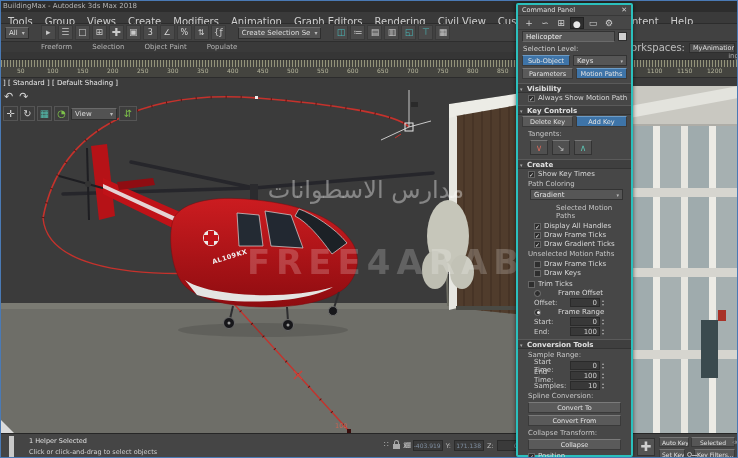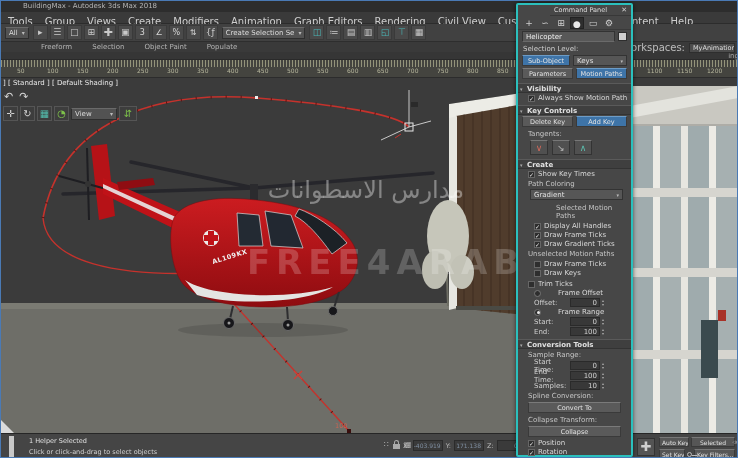--- a/index.html
+++ b/index.html
@@ -1,26 +1,26 @@
 <!DOCTYPE html>
 <html><head>
 <meta charset="utf-8">
 <style>
   html,body{margin:0;padding:0;background:#222;}
   *{box-sizing:border-box;font-family:"DejaVu Sans",sans-serif;}
   .screen{position:relative;width:738px;height:458px;background:#3b3b3b;overflow:hidden;
           border:1px solid #4a7ab5;}
   
   .titlebar{position:absolute;left:0;top:0;width:738px;height:11px;background:#2d2d2d;
-            color:#b5b5b5;font-size:7px;line-height:11px;padding-left:22px;}
+            color:#b5b5b5;font-size:7px;line-height:11px;padding-left:2px;}
   .menubar{position:absolute;left:0;top:11px;width:738px;height:12px;background:#3a3a3a;
            display:flex;gap:12px;align-items:center;padding-left:7px;border-bottom:1px solid #2c2c2c;}
   .menubar span{color:#cfcfcf;font-size:10px;white-space:nowrap;margin-top:8px;}
   .toolbar{position:absolute;left:0;top:23px;width:738px;height:18px;background:#414141;
-           display:flex;align-items:center;gap:4px;padding-left:4px;border-bottom:1px solid #2e2e2e;}
+           display:flex;align-items:center;gap:12px;padding-left:4px;border-bottom:1px solid #2e2e2e;}
   .dd{background:#525252;border:1px solid #2e2e2e;border-top-color:#6a6a6a;color:#ddd;
       font-size:7px;height:12px;line-height:10px;padding:0 3px;display:flex;align-items:center;gap:4px;}
   .dd .caret{color:#bbb;font-size:6px;}
   .tbi{width:15px;height:15px;background:#4a4a4a;border:1px solid #3a3a3a;color:#c9c9c9;
        font-size:9px;line-height:13px;text-align:center;overflow:hidden;}
   .tbi.big{font-size:11px;}
   .tbi.sup{font-size:8px;color:#d6d6d6;}
   .tbi.teal{color:#49b7b7;}
   .ribbonrow{position:absolute;left:0;top:41px;width:738px;height:10px;background:#3a3a3a;
              display:flex;gap:20px;align-items:center;padding-left:40px;}
@@ -48,21 +48,21 @@
   .vptools .ti{width:15px;height:15px;background:#3d3d3d;border:1px solid #555;color:#d0d0d0;
                font-size:10px;line-height:13px;text-align:center;}
   .vptools .ti.green{color:#7ec24a;}
   .vptools .ti.teal{color:#54c0b0;}
   svg{position:absolute;left:0;top:0;}
   
   .panel{position:absolute;left:515px;top:2px;width:117px;height:454px;z-index:10;
          background:#474747;border:2px solid #2bc0bd;border-radius:2px;color:#d8d8d8;
          font-size:7px;box-shadow:0 0 4px rgba(0,0,0,.6);}
   .p-title{height:11px;display:flex;align-items:center;justify-content:space-between;
-           padding:0 4px;border-bottom:1px solid #383838;margin-left:32px;}
+           padding:0 4px;border-bottom:1px solid #383838;}
   .p-title .t{font-size:6.5px;color:#ddd;}
   .p-title .x{color:#ccc;font-size:7px;cursor:default;}
   .p-tabs{height:14px;display:flex;gap:2px;align-items:center;padding:0 4px;border-bottom:1px solid #3a3a3a;}
   .ptab{width:14px;height:12px;text-align:center;line-height:12px;font-size:9px;color:#cfcfcf;}
   .ptab.active{background:#2e2e2e;border:1px solid #222;color:#e8e8e8;}
   .p-name{height:13px;display:flex;align-items:center;gap:3px;padding:0 4px;}
   .namefield{flex:1;background:#585858;border:1px solid #333;border-bottom-color:#6a6a6a;height:11px;
              line-height:10px;padding-left:3px;color:#f0f0f0;}
   .swatch{width:9px;height:9px;background:#cfcfcf;border:1px solid #2e2e2e;}
   .p-label{padding:2px 0 1px 5px;color:#cfcfcf;}
@@ -496,20 +496,23 @@
       <span class="val">10</span>
       <span class="arr">
           <span>▴</span>
           <span>▾</span>
         </span>
     </div>
     <div class="p-sub">Spline Conversion:</div>
     <div class="btnrow" style="padding:1px 10px;">
       <div class="btn">Convert To</div>
     </div>
+    <div class="btnrow" style="padding:1px 10px;">
+      <div class="btn">Convert From</div>
+    </div>
     <div class="p-sub">Collapse Transform:</div>
     <div class="btnrow" style="padding:1px 10px;">
       <div class="btn">Collapse</div>
     </div>
     <div class="chk">
       <span class="box">✓</span>
       <span>Position</span>
     </div>
     <div class="chk">
       <span class="box">✓</span>

